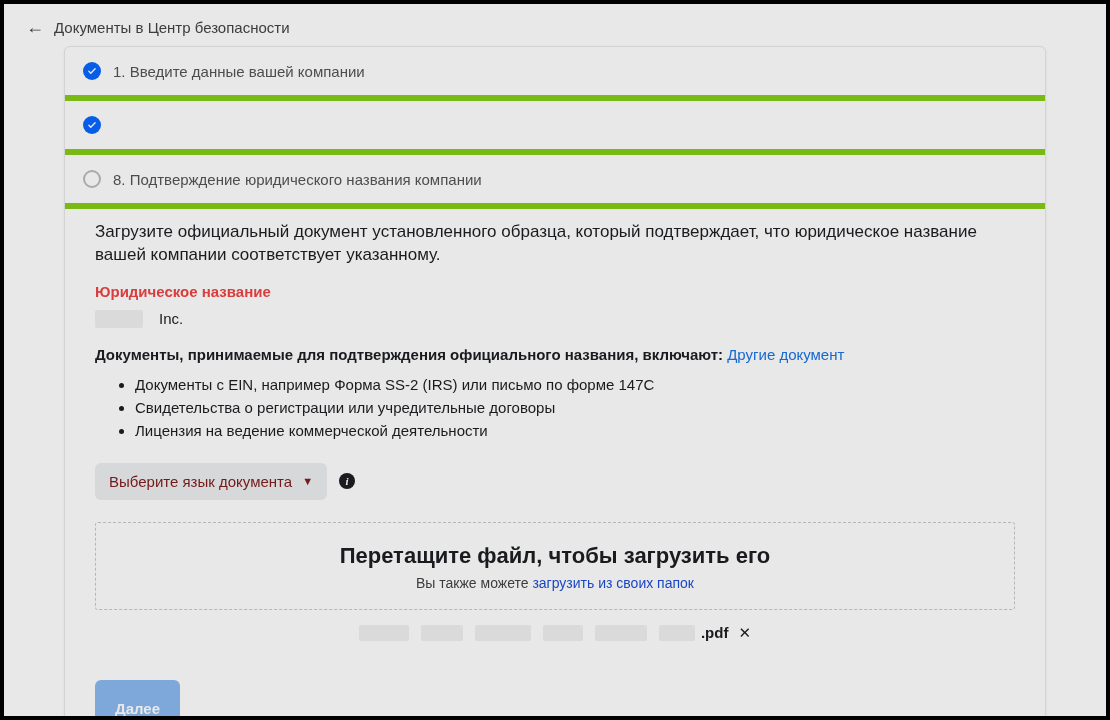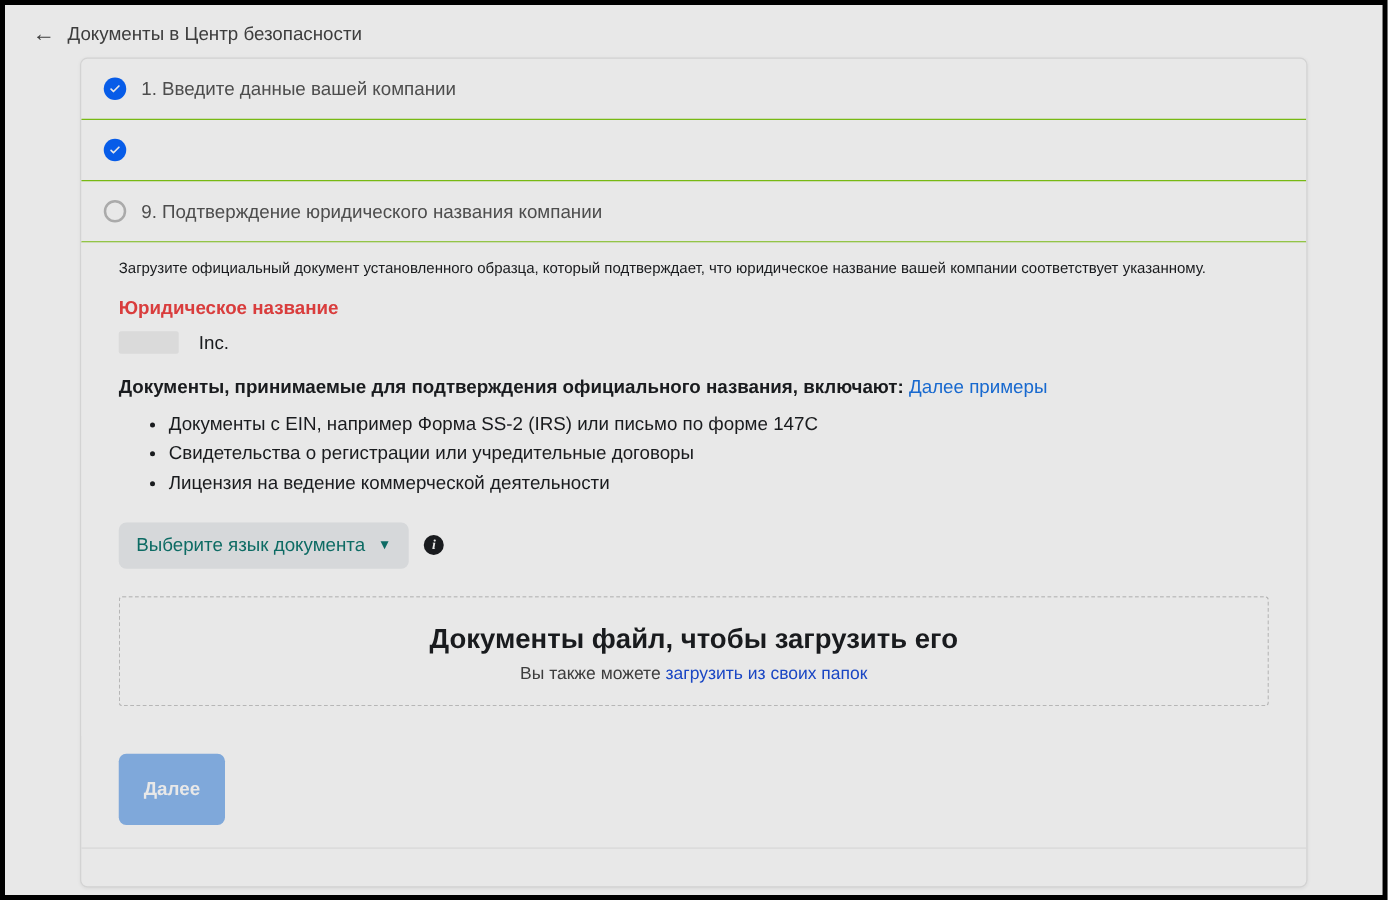--- a/index.html
+++ b/index.html
@@ -53,21 +53,21 @@
       border: 1px solid #e8e8e8;
       overflow: hidden;
     }
     .step-row {
       display: flex;
       align-items: center;
       gap: 12px;
       padding: 15px 18px;
       font-size: 15px;
       color: #555;
-      border-bottom: 1px solid #84cc16;
+      border-bottom: 6px solid #84cc16;
     }
     .step-row:last-child { border-bottom: none; }
     .step-circle {
       width: 18px; height: 18px;
       border-radius: 50%;
       display: flex;
       align-items: center;
       justify-content: center;
       flex-shrink: 0;
     }
@@ -78,21 +78,21 @@
     .step-circle.hollow {
       border: 2px solid #bbb;
     }
     .step3-body {
       position: relative;
       padding: 12px 30px 24px 30px;
       background: #fff;
       z-index: 3;
     }
     .step3-body .para {
-      font-size: 12px;
+      font-size: 17px;
       color: #1c1e21;
       line-height: 1.35;
       margin-bottom: 16px;
     }
     .label-bold {
       font-weight: 600;
       font-size: 15px;
       color: #ef4444;
     }
     .legal-name {
@@ -133,21 +133,21 @@
       align-items: center;
       gap: 12px;
       margin-bottom: 22px;
     }
     .lang-select {
       background: #eceef0;
       border: none;
       border-radius: 6px;
       padding: 10px 14px;
       font-size: 15px;
-      color: #0f766e;
+      color: #7f1d1d;
       display: flex;
       align-items: center;
       gap: 10px;
       cursor: pointer;
     }
     .lang-select .caret { font-size: 11px; }
     .info-icon {
       width: 16px; height: 16px;
       border-radius: 50%;
       background: #1c1e21;
@@ -256,58 +256,70 @@
       <div class="step-row">
         <span class="step-circle filled">
           <svg viewBox="0 0 16 16" fill="none">
               <path d="M3 8.5l3 3 7-7" stroke="#fff" stroke-width="2.2" stroke-linecap="round" stroke-linejoin="round"></path>
             </svg>
         </span>
       </div>
 
       <div class="step-row">
         <span class="step-circle hollow"></span>
-        <span>9. Подтверждение юридического названия компании</span>
+        <span>8. Подтверждение юридического названия компании</span>
       </div>
 
       <div class="step3-body step-highlight">
         <p class="para">Загрузите официальный документ установленного образца, который подтверждает, что юридическое название вашей компании соответствует указанному.</p>
 
         <div class="label-bold">Юридическое название</div>
         <div class="legal-name">
           <span class="redacted"></span>
           <span>Inc.</span>
         </div>
 
         <div class="docs-line">
           <span class="bold">Документы, принимаемые для подтверждения официального названия, включают:</span>
-          <a>Далее примеры</a>
+          <a>Другие документ</a>
         </div>
 
         <ul class="docs-list">
           <li>Документы с EIN, например Форма SS-2 (IRS) или письмо по форме 147C</li>
           <li>Свидетельства о регистрации или учредительные договоры</li>
           <li>Лицензия на ведение коммерческой деятельности</li>
         </ul>
 
         <div class="lang-row">
           <button class="lang-select">
             <span>Выберите язык документа</span>
             <span class="caret">▼</span>
           </button>
           <span class="info-icon">i</span>
         </div>
 
         <div class="dropzone">
-          <div class="dz-title">Документы файл, чтобы загрузить его</div>
+          <div class="dz-title">Перетащите файл, чтобы загрузить его</div>
           <div class="dz-sub">
             <span>Вы также можете </span><a>загрузить из своих папок</a>
           </div>
         </div>
 
+        <div class="file-row">
+          <span class="redact-group">
+            <span class="redact-seg" style="width:50px"></span>
+            <span class="redact-seg" style="width:42px"></span>
+            <span class="redact-seg" style="width:56px"></span>
+            <span class="redact-seg" style="width:40px"></span>
+            <span class="redact-seg" style="width:52px"></span>
+            <span class="redact-seg" style="width:36px"></span>
+          </span>
+          <span class="ext">.pdf</span>
+          <span class="remove-x">✕</span>
+        </div>
       </div>
 
       <button class="btn-next">Далее</button>
 
       <div class="divider-after-btn"></div>
 
       <div class="step-row">
         
         
       </div>

